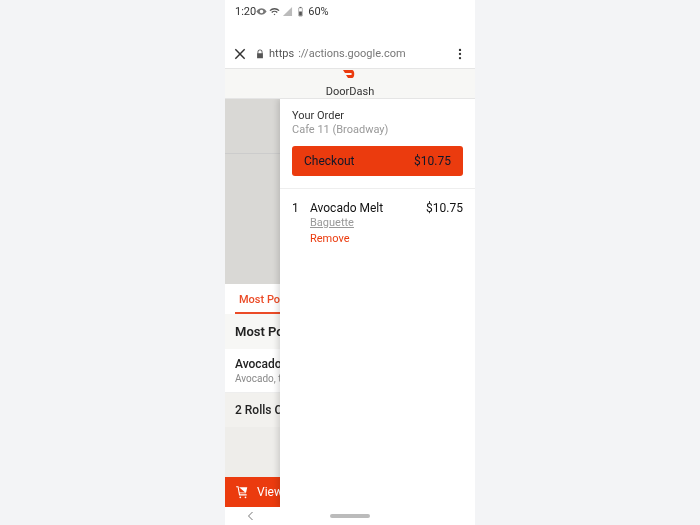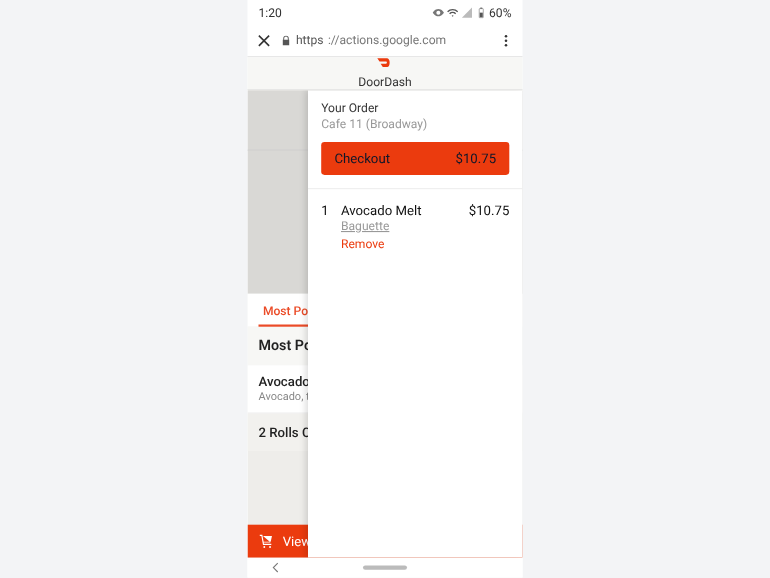--- a/index.html
+++ b/index.html
@@ -17,34 +17,35 @@
     height: 525px;
     background: #fff;
     position: relative;
     display: flex;
     flex-direction: column;
   }
   .status-bar {
     height: 22px;
     display: flex;
     align-items: center;
-    justify-content: space-between;
+    justify-content: flex-start;
     padding: 0 10px;
     font-size: 11px;
     color: #333;
   }
   .status-right { display: flex; align-items: center; gap: 2px; }
   .status-right svg { width: 11px; height: 11px; }
   .url-bar {
     height: 30px;
     display: flex;
     align-items: center;
     padding: 0 8px;
     border-bottom: 1px solid #e5e5e5;
     gap: 8px;
+    margin-top: 17px;
   }
   .url-text { font-size: 11px; color: #777; flex: 1; display:flex; align-items:center; gap:4px;}
   .url-text .https { color:#555; }
   .brand-bar {
     height: 30px;
     background: #f7f7f5;
     border-bottom: 1px solid #e5e5e5;
     display: flex;
     align-items: center;
     padding: 0 10px;

